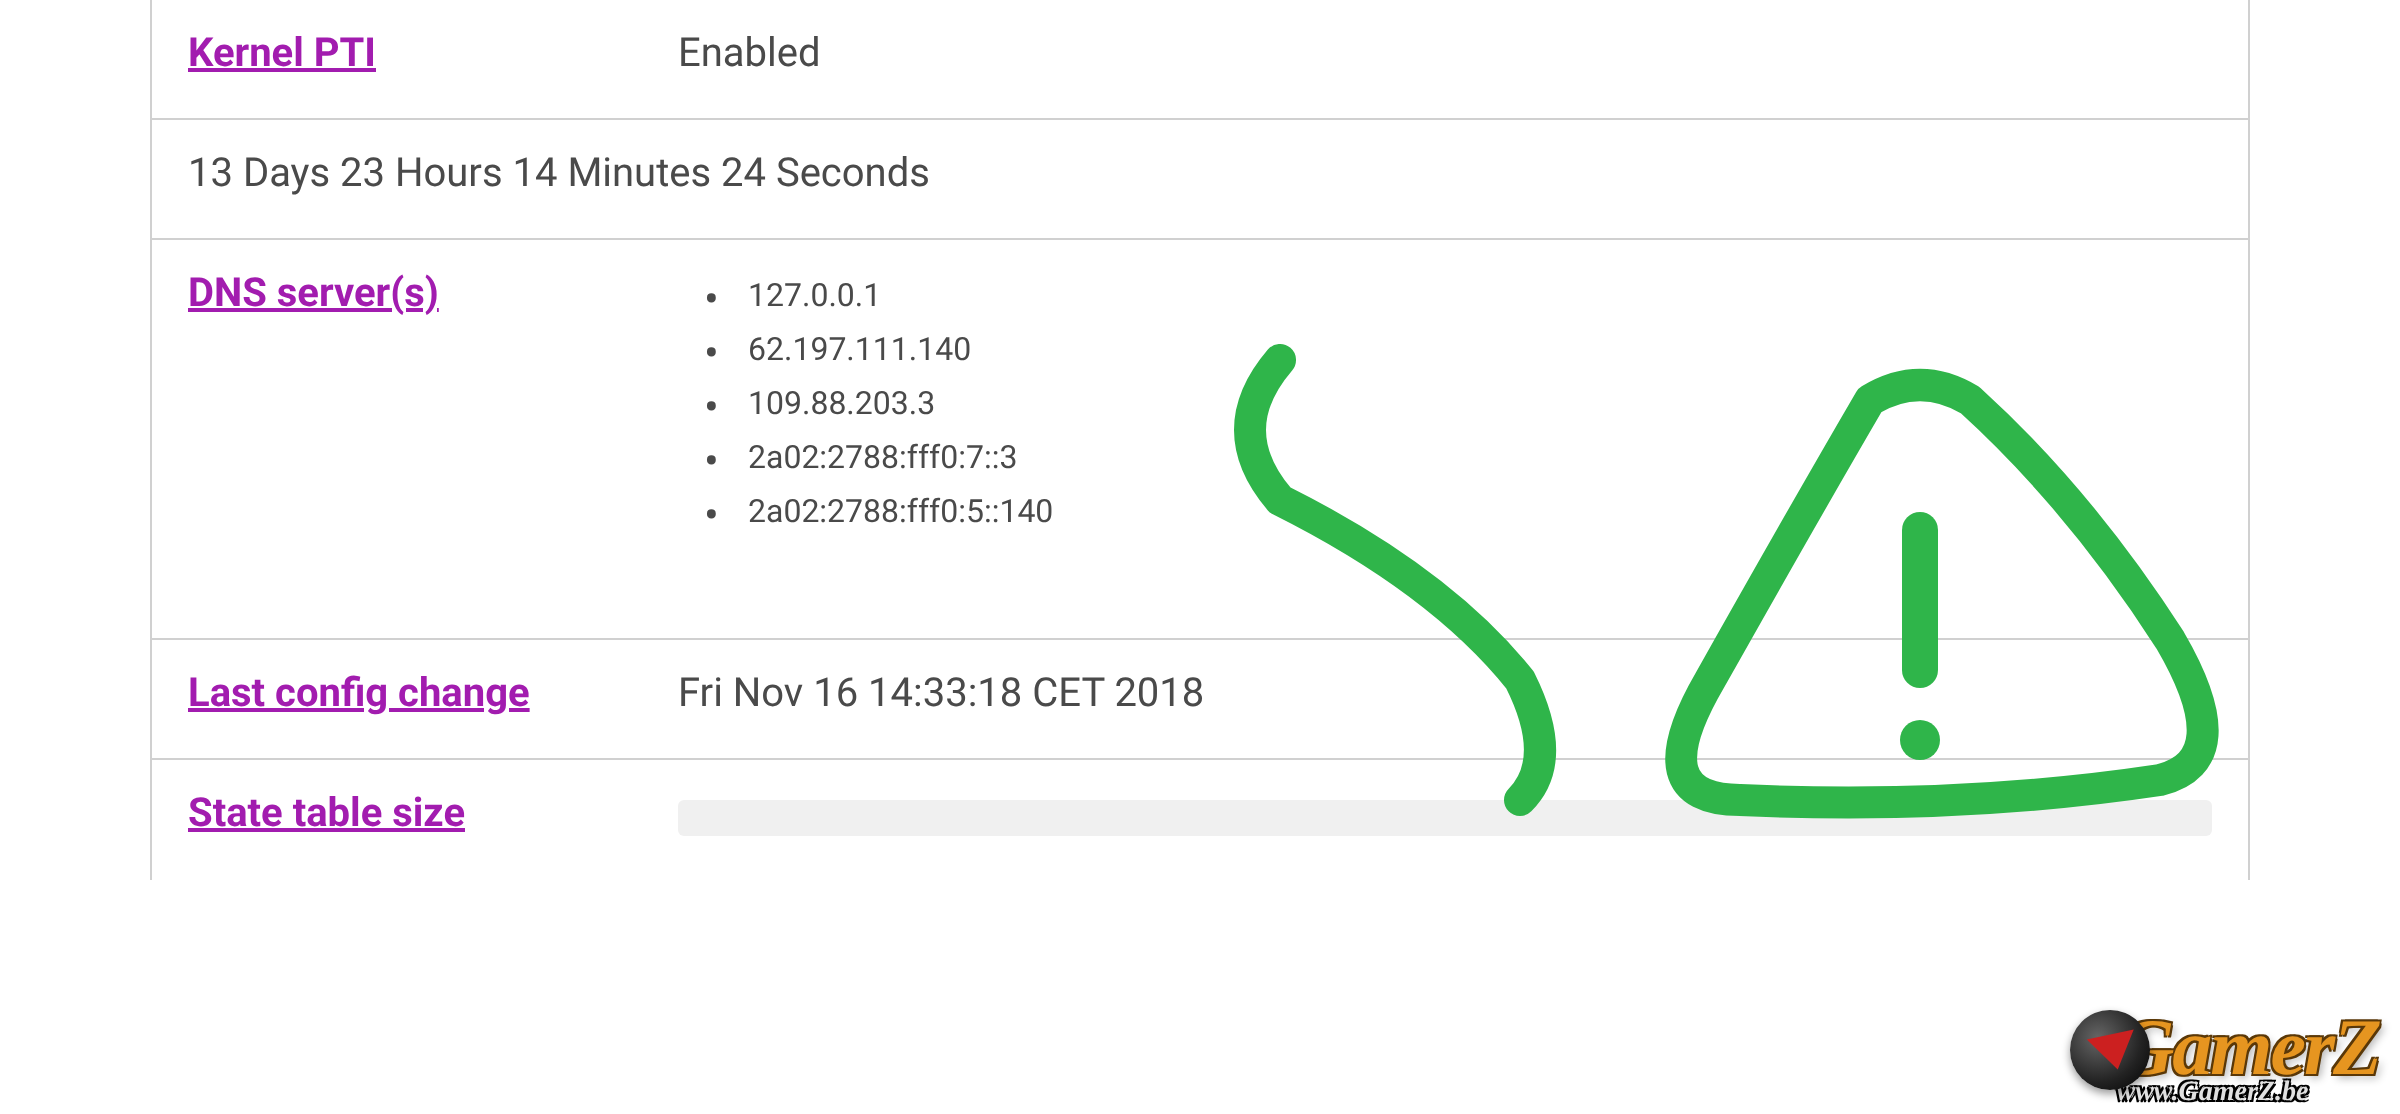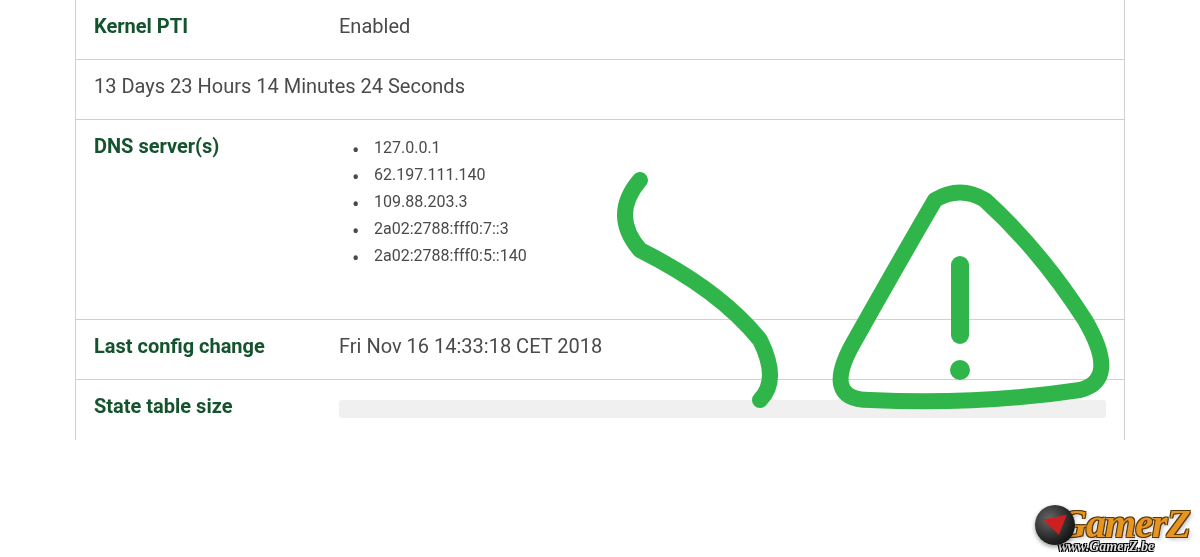--- a/index.html
+++ b/index.html
@@ -28,24 +28,25 @@
     }
     .info-row:first-child {
       border-top: 1px solid #d0d0d0;
       border-top: none;
     }
     .info-label {
       width: 245px;
       padding: 14px 18px;
       font-weight: 700;
       font-size: 20px;
-      color: #14532d;
+      color: #a21caf;
       flex-shrink: 0;
       display: flex;
       align-items: flex-start;
+      text-decoration: underline;
     }
     .info-value {
       flex: 1;
       padding: 14px 18px;
       font-size: 20px;
       color: #4a4a4a;
       display: flex;
       align-items: flex-start;
     }
     .dns-list {

